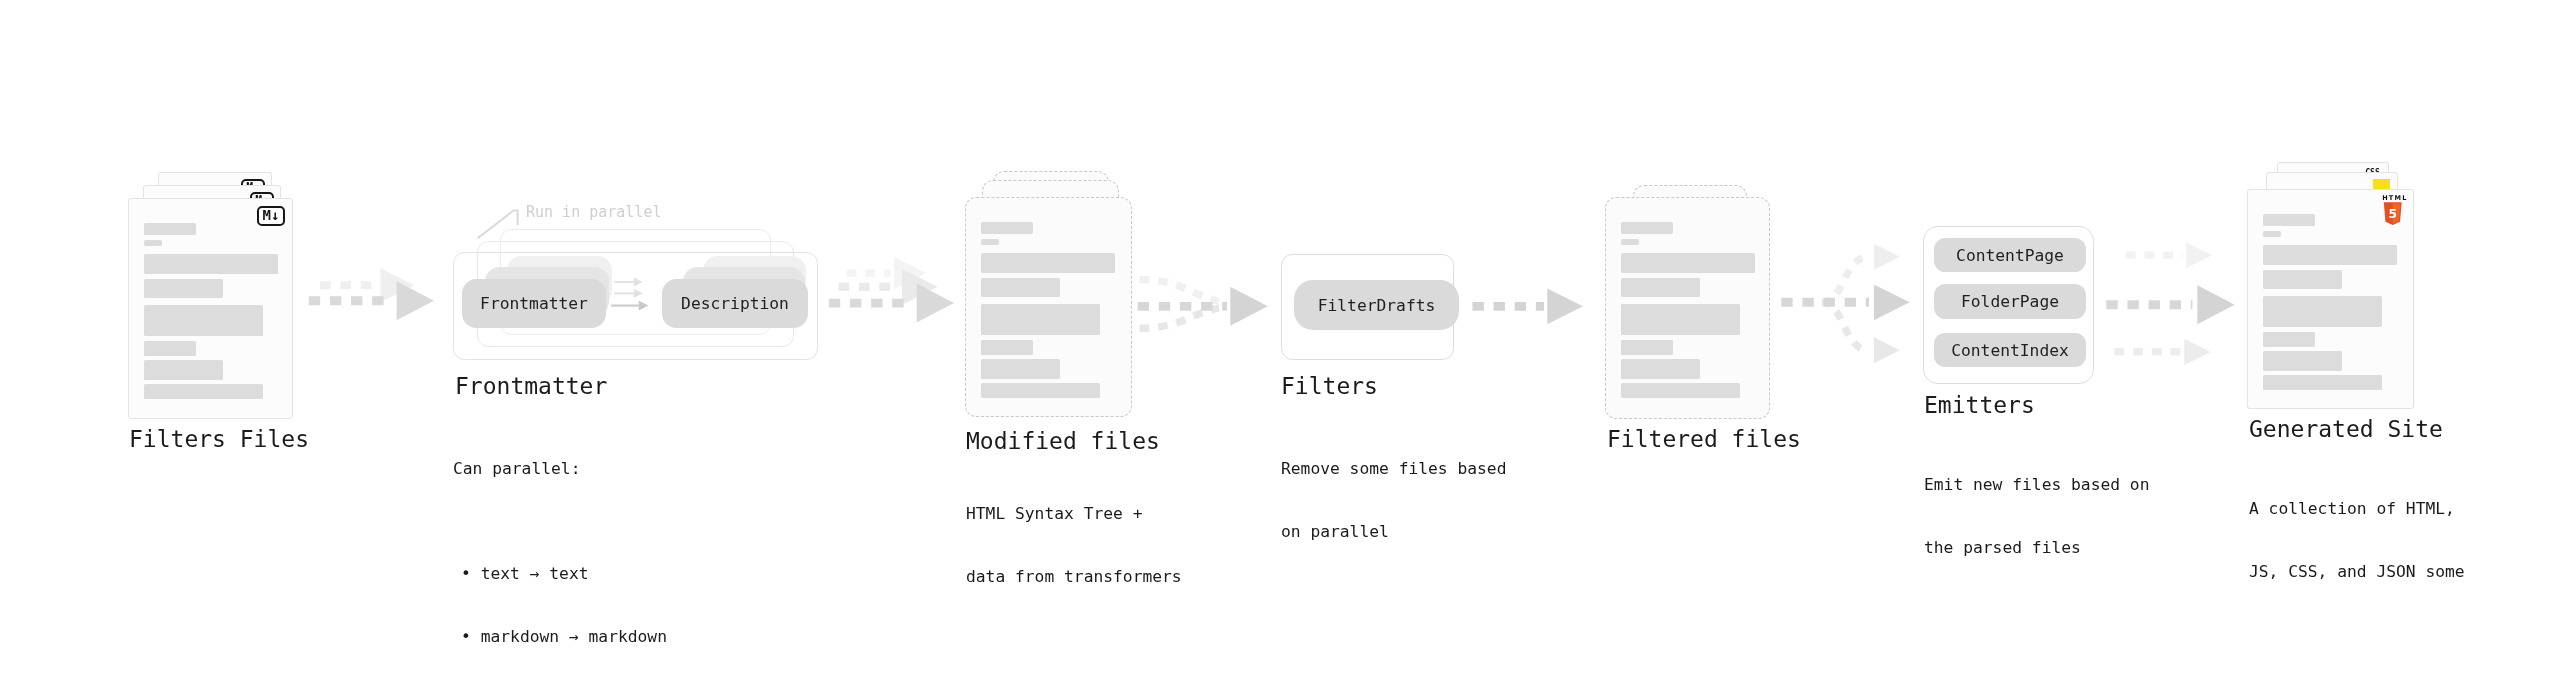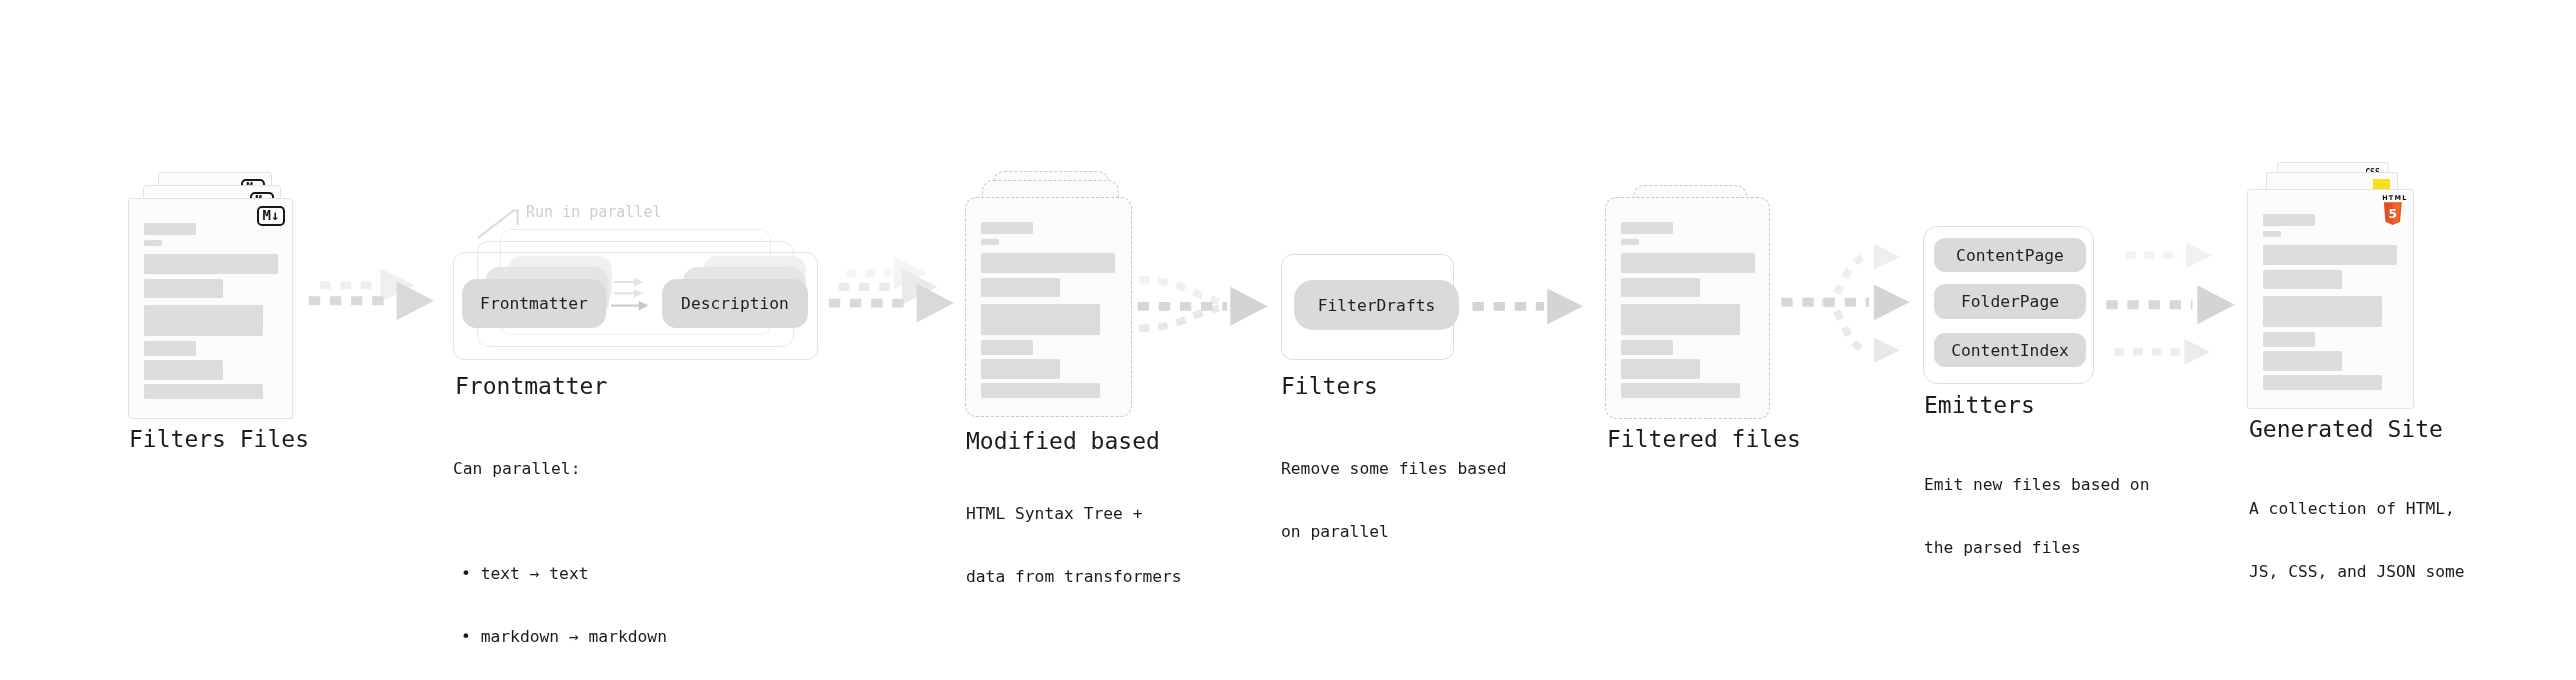--- a/index.html
+++ b/index.html
@@ -182,21 +182,21 @@
           <div class="bar" style="width: 52px; height: 11.4px; margin-top: 0px;"></div>
           <div class="bar" style="width: 18px; height: 6.5px; margin-top: 4.9px;"></div>
           <div class="bar" style="width: 134px; height: 19.5px; margin-top: 8.1px;"></div>
           <div class="bar" style="width: 79px; height: 19.5px; margin-top: 4.9px;"></div>
           <div class="bar" style="width: 119px; height: 31px; margin-top: 6.5px;"></div>
           <div class="bar" style="width: 52px; height: 14.6px; margin-top: 5.7px;"></div>
           <div class="bar" style="width: 79px; height: 19.5px; margin-top: 4.1px;"></div>
           <div class="bar" style="width: 119px; height: 14.6px; margin-top: 4.9px;"></div>
         </div>
     </div>
-    <div class="title" style="left:966px;top:428px">Modified based</div>
+    <div class="title" style="left:966px;top:428px">Modified files</div>
     <div class="caption" style="left:966px;top:461px">
       <div>HTML Syntax Tree +</div>
       <div>data from transformers</div>
     </div>
   </section>
 
   <section>
     <div class="obox" style="left:1281px;top:254px;width:173px;height:106px;border-radius:11.4px"></div>
     <div class="pill" style="left:1294px;top:280px;width:165px;height:50px;border-radius:19px">FilterDrafts</div>
     <div class="title" style="left:1281px;top:373px">Filters</div>

